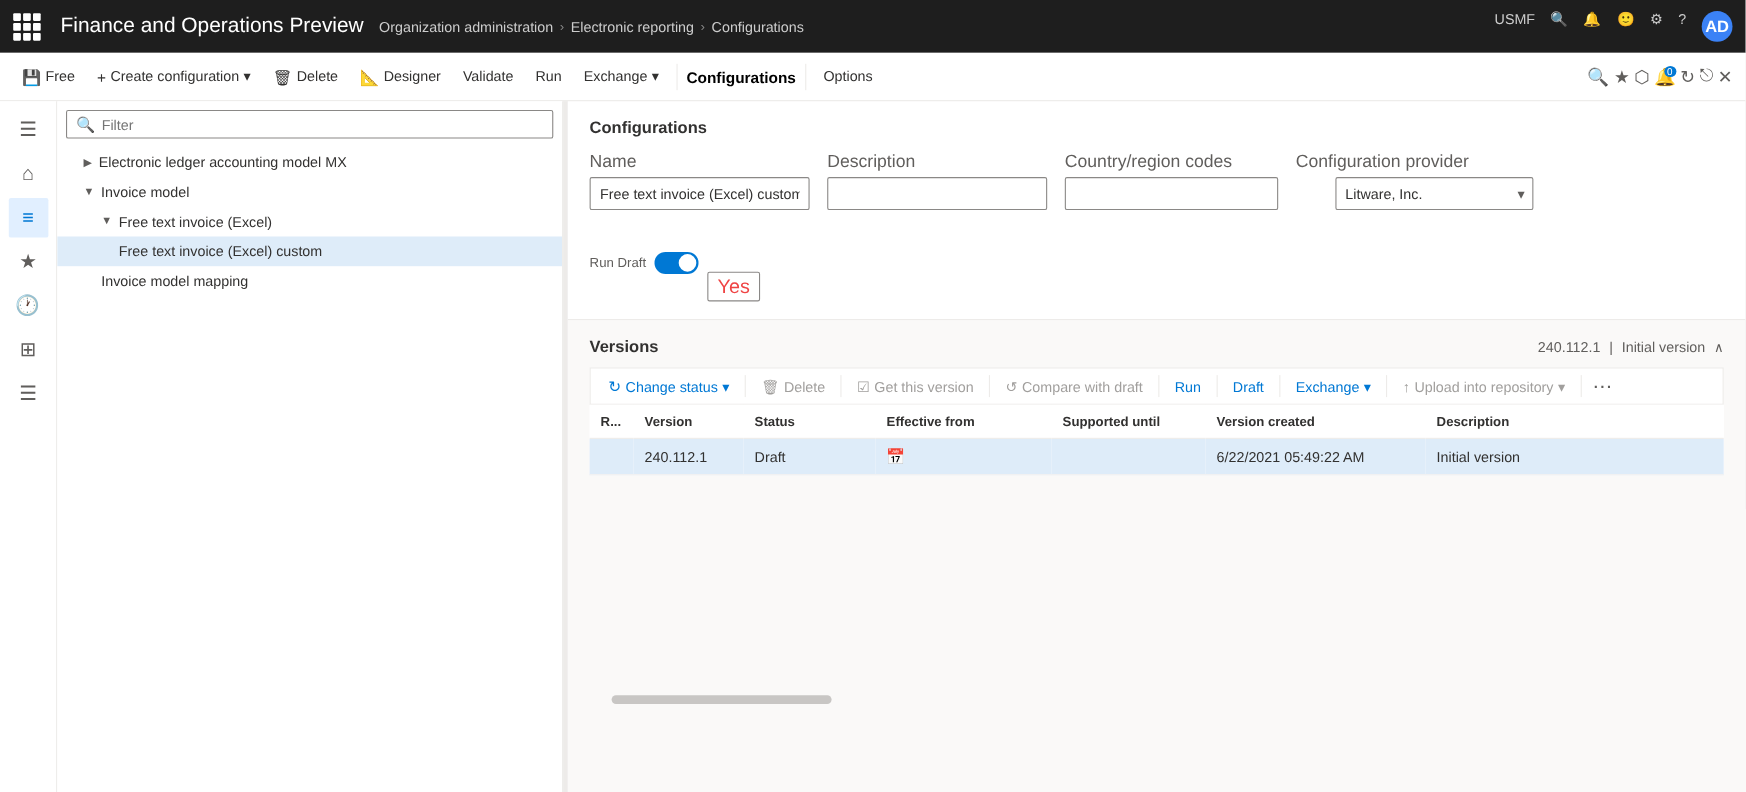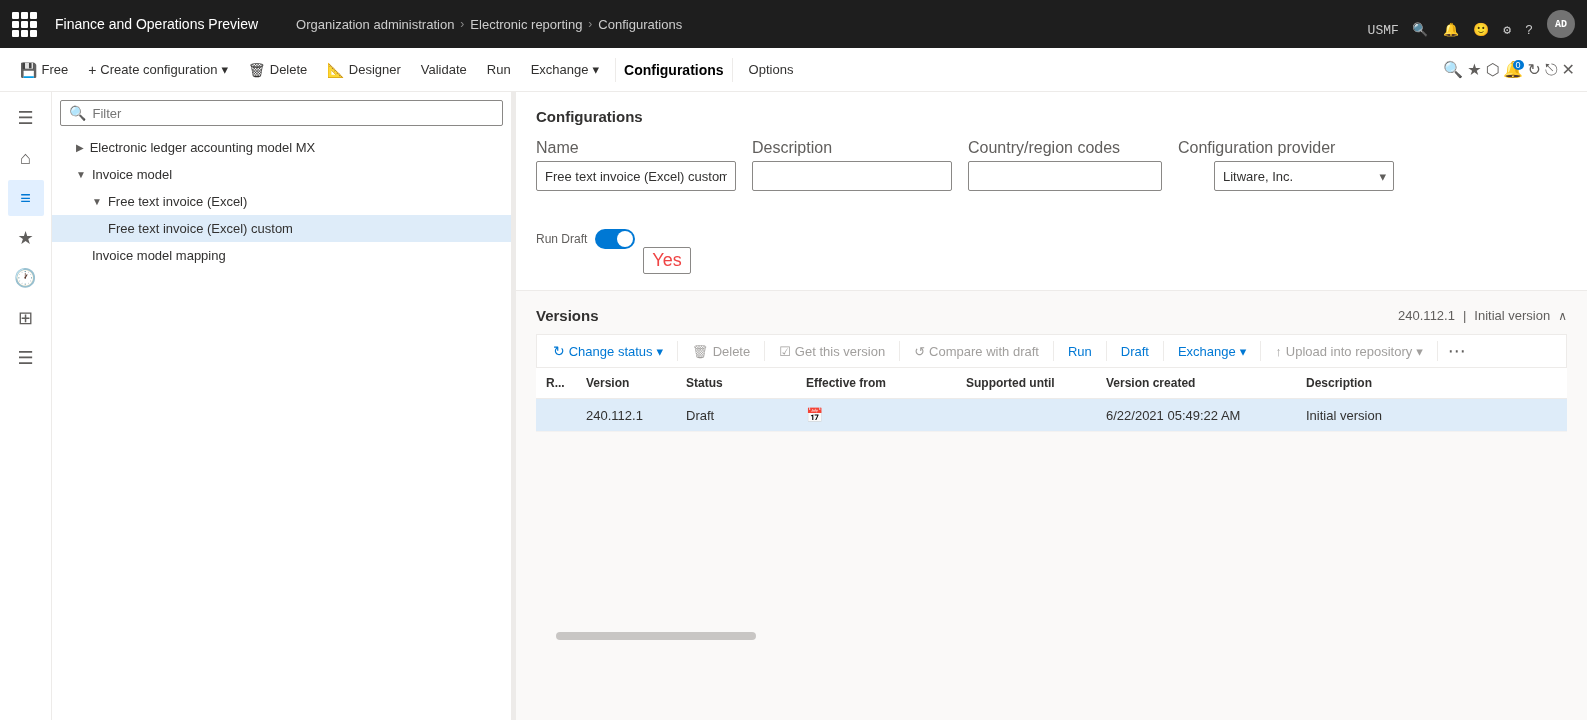--- a/index.html
+++ b/index.html
@@ -6,26 +6,26 @@
     body { font-family: 'Segoe UI', Arial, sans-serif; font-size: 13px; background: #f3f2f1; overflow: hidden; width: 1587px; height: 720px; }
 
     
     .top-bar {
       display: flex; align-items: center; background: #1e1e1e; color: #fff;
       height: 48px; padding: 0 12px; gap: 10px;
     }
     .top-bar-grid { display: flex; align-items: center; cursor: pointer; margin-right: 8px; }
     .grid-icon { display: grid; grid-template-columns: repeat(3,7px); gap: 2px; }
     .grid-icon span { width: 7px; height: 7px; background: #fff; border-radius: 1px; }
-    .top-bar-title { font-size: 14px; font-weight: 500; color: #fff; margin-right: 28px; white-space: nowrap; }
+    .top-bar-title { font-size: 19px; font-weight: 500; color: #fff; margin-right: 4px; white-space: nowrap; }
     .breadcrumb { display: flex; align-items: center; gap: 6px; color: #ccc; font-size: 13px; flex: 1; }
     .breadcrumb-sep { color: #888; font-size: 12px; }
-    .top-bar-actions { display: flex; align-items: flex-end; gap: 14px; color: #ccc; font-family: Liberation Mono, monospace; }
+    .top-bar-actions { display: flex; align-items: flex-start; gap: 14px; color: #ccc; }
     .top-bar-actions span { cursor: pointer; font-size: 13px; }
-    .avatar { width: 28px; height: 28px; border-radius: 50%; background: #737373; display: flex; align-items: center; justify-content: center; font-size: 10px; font-weight: bold; color: #fff; cursor: pointer; }
+    .avatar { width: 28px; height: 28px; border-radius: 50%; background: #3b82f6; display: flex; align-items: center; justify-content: center; font-size: 15px; font-weight: bold; color: #fff; cursor: pointer; }
     .top-bar-icon { font-size: 16px; cursor: pointer; color: #ccc; }
 
     
     .command-bar {
       display: flex; align-items: center; background: #fff; border-bottom: 1px solid #edebe9;
       height: 44px; padding: 0 12px; gap: 4px;
     }
     .cmd-btn {
       display: flex; align-items: center; gap: 4px; padding: 4px 8px; cursor: pointer;
       color: #323130; font-size: 13px; border: none; background: none;

